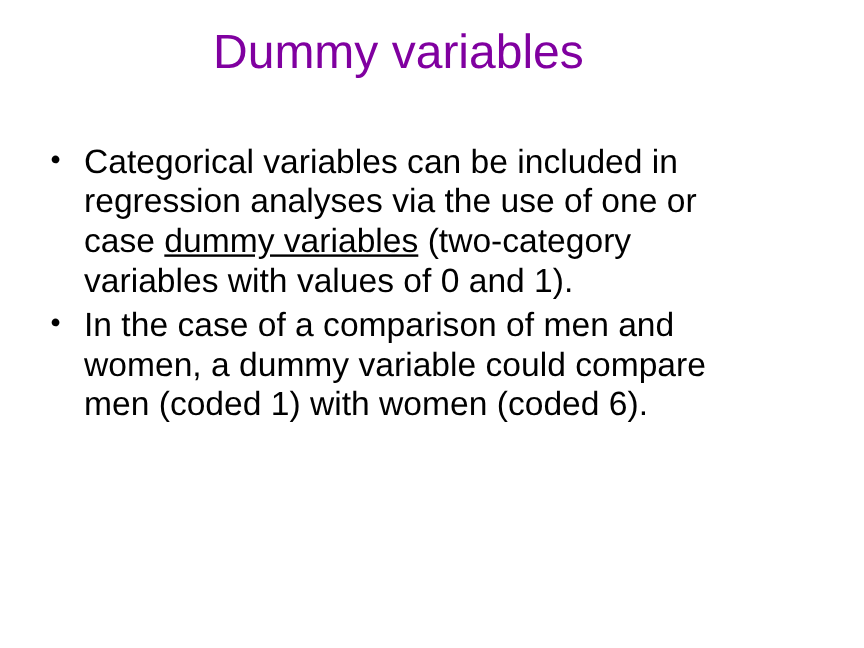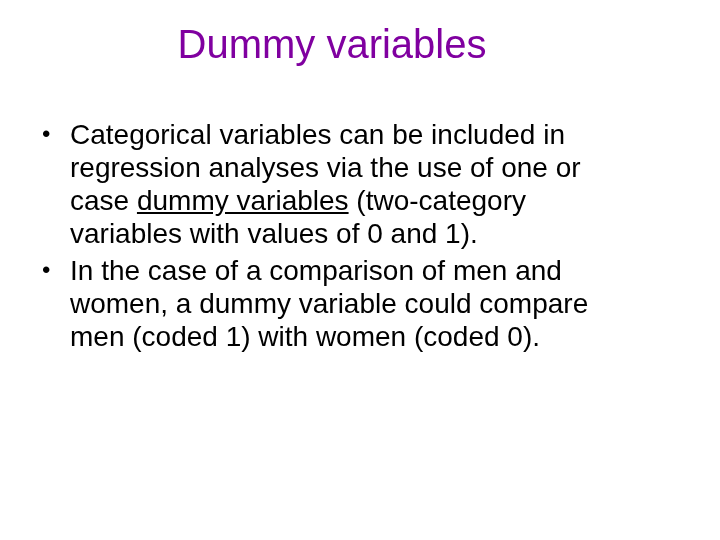--- a/index.html
+++ b/index.html
@@ -67,19 +67,19 @@
     <div class="bullet">
       <div class="dot">•</div>
       <div class="text">
         <span>Categorical variables can be included in regression analyses via the use of one or case </span><span class="ul">dummy variables</span><span> (two-category variables with values of 0 and 1).</span>
       </div>
     </div>
 
     <div class="bullet">
       <div class="dot">•</div>
       <div class="text">
-        <span>In the case of a comparison of men and women, a dummy variable could compare men (coded 1) with women (coded 0).</span><span class="ul"></span><span></span>
+        <span>In the case of a comparison of men and women, a dummy variable could compare men (coded 1) with women (coded 6).</span><span class="ul"></span><span></span>
       </div>
     </div>
 
   </div>
 
 </div>
 
 </body></html>

